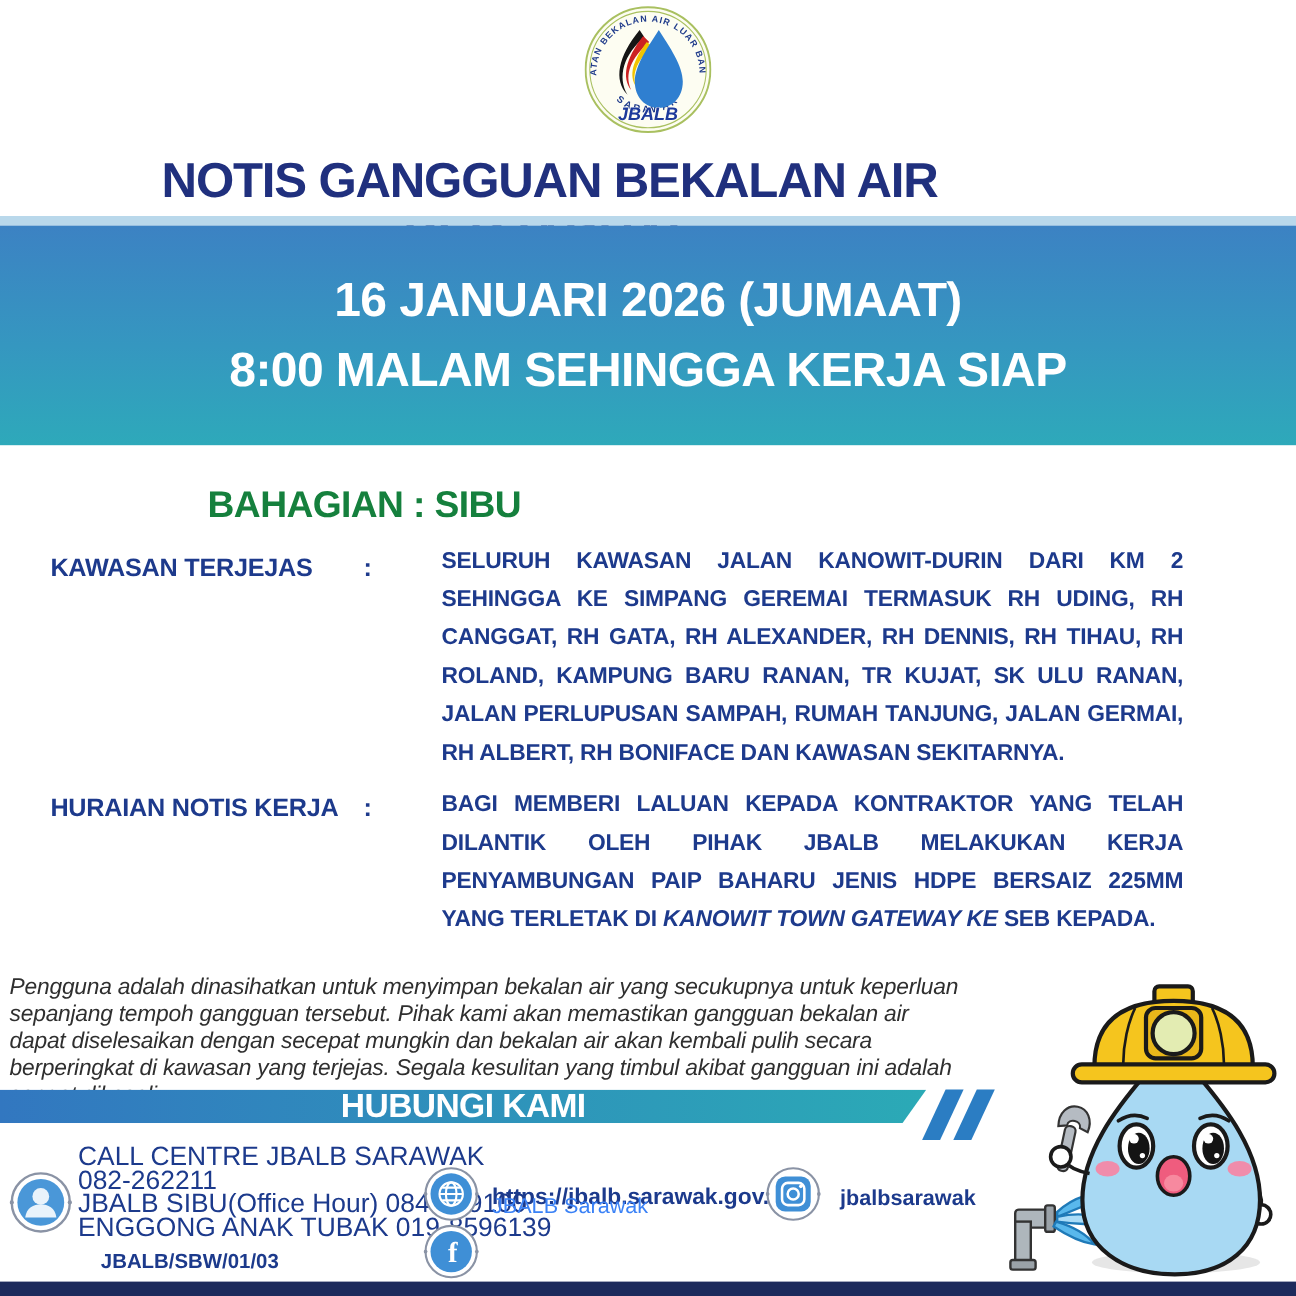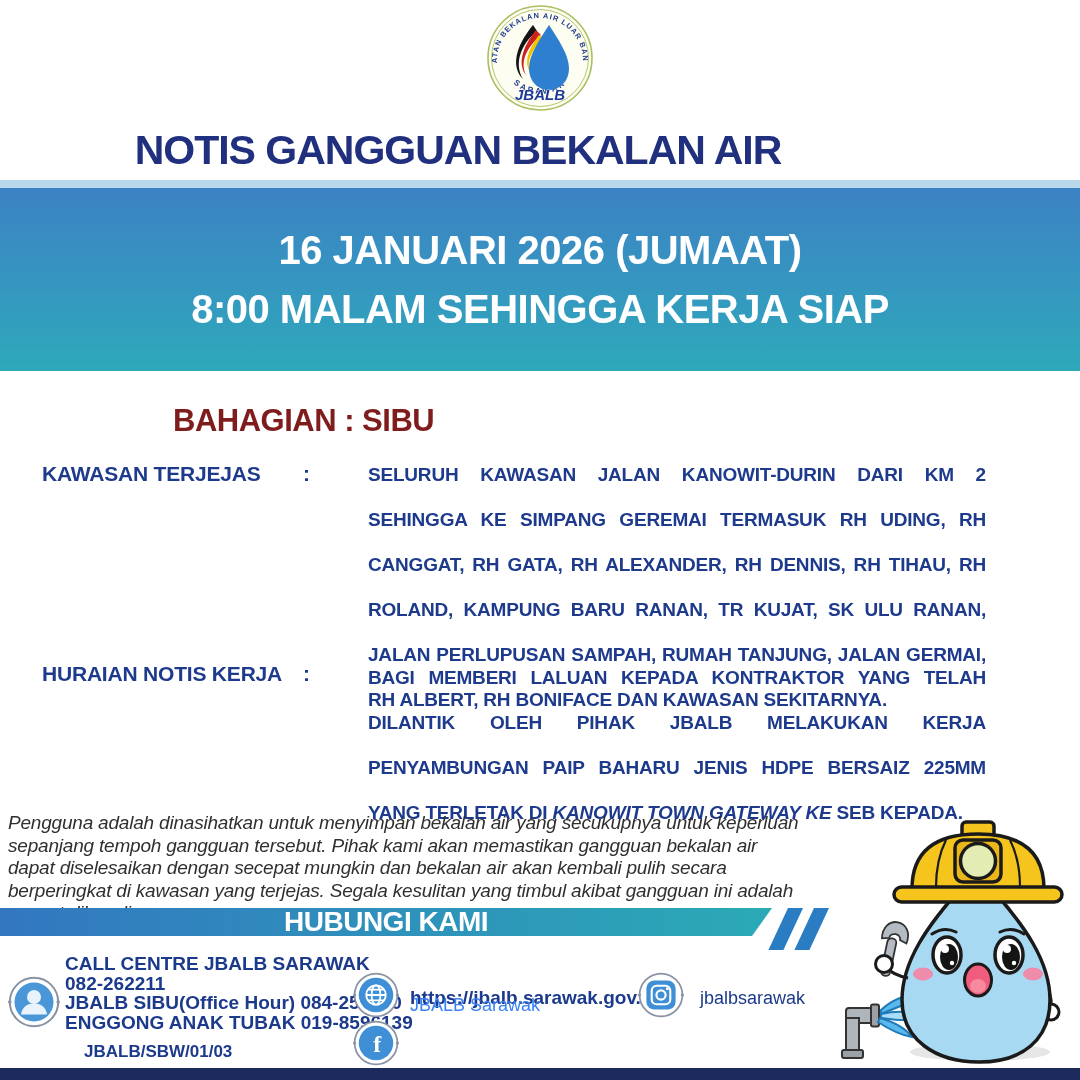--- a/index.html
+++ b/index.html
@@ -9,46 +9,46 @@
   
   .main-title{left:0;top:127px;width:860px;text-align:center;font-size:41px;font-weight:bold;
               color:#20307e;letter-spacing:-1px;padding-left:28px;}
   .strip-light{left:0;top:180px;width:1080px;height:8px;background:#b9d8eb;}
   
   .banner{left:0;top:188px;width:1080px;height:183px;
           background:linear-gradient(180deg,#3c82c3 0%,#3597c0 55%,#2ea9ba 100%);
           display:flex;flex-direction:column;align-items:center;justify-content:center;}
   .banner-line{color:#ffffff;font-size:40px;font-weight:bold;line-height:59px;letter-spacing:-0.5px;}
   
-  .region-bahagian{left:173px;top:403px;font-size:31px;font-weight:bold;color:#7f1d1d;letter-spacing:-0.5px;}
+  .region-bahagian{left:173px;top:403px;font-size:31px;font-weight:bold;color:#15803d;letter-spacing:-0.5px;}
   .region-daerah{left:570px;top:403px;font-size:31px;font-weight:bold;color:#1c3282;letter-spacing:-0.5px;}
   
   .sec-label{font-size:21px;font-weight:bold;color:#1d3a8c;letter-spacing:-0.2px;}
   .sec-colon{font-size:21px;font-weight:bold;color:#1d3a8c;}
-  .sec-text{width:618px;font-size:19px;font-weight:bold;color:#1d3a8c;line-height:45px;
+  .sec-text{width:618px;font-size:19px;font-weight:bold;color:#1d3a8c;line-height:32px;
             text-align:justify;letter-spacing:-0.2px;}
   .italic-seg{font-style:italic;}
   
   .disclaimer{left:8px;top:812px;width:800px;font-size:19px;font-style:italic;color:#2f2f2f;
               line-height:22.5px;letter-spacing:-0.2px;}
   
   .contact-bar{left:0;top:908px;width:772px;height:28px;
                background:linear-gradient(90deg,#3277c0 0%,#2baab6 100%);
                clip-path:polygon(0 0,100% 0,calc(100% - 20px) 100%,0 100%);
                display:flex;align-items:center;justify-content:center;}
   .contact-bar-title{color:#ffffff;font-size:28px;font-weight:bold;letter-spacing:-0.5px;}
   .slash{top:908px;width:15px;height:42px;background:#2b7dc3;transform:skewX(-25deg);transform-origin:top left;}
   .slash1{left:788px;}
   .slash2{left:814px;}
   
-  .phone-block{left:65px;top:954px;font-size:19px;font-weight:bold;color:#1c3a8c;line-height:19.5px;}
+  .phone-block{left:65px;top:954px;font-size:22px;font-weight:normal;color:#1c3a8c;line-height:19.5px;}
   .ref-code{left:65px;top:1042px;font-size:17px;font-weight:bold;color:#1c3a8c;margin-left:19px;}
   .website-text{left:410px;top:987px;font-size:19px;font-weight:bold;color:#1c3a8c;}
   .fb-text{left:410px;top:995px;font-size:18px;font-weight:normal;color:#3b82f6;}
-  .insta-text{left:700px;top:988px;font-size:18px;font-weight:normal;color:#1c3a8c;}
+  .insta-text{left:700px;top:988px;font-size:18px;font-weight:bold;color:#1c3a8c;}
   .footer-bar{left:0;top:1068px;width:1080px;height:12px;background:#1d2a5c;}
   .icon-svg{display:block;}
 </style>
 </head>
 <body>
 
 <div id="canvas">
 
   <svg class="abs icon-svg" style="left:487px;top:5px;" width="106" height="106" viewBox="0 0 106 106">
     <circle cx="53" cy="53" r="52" fill="#fdfdf2" stroke="#a9c060" stroke-width="1.6"></circle>

